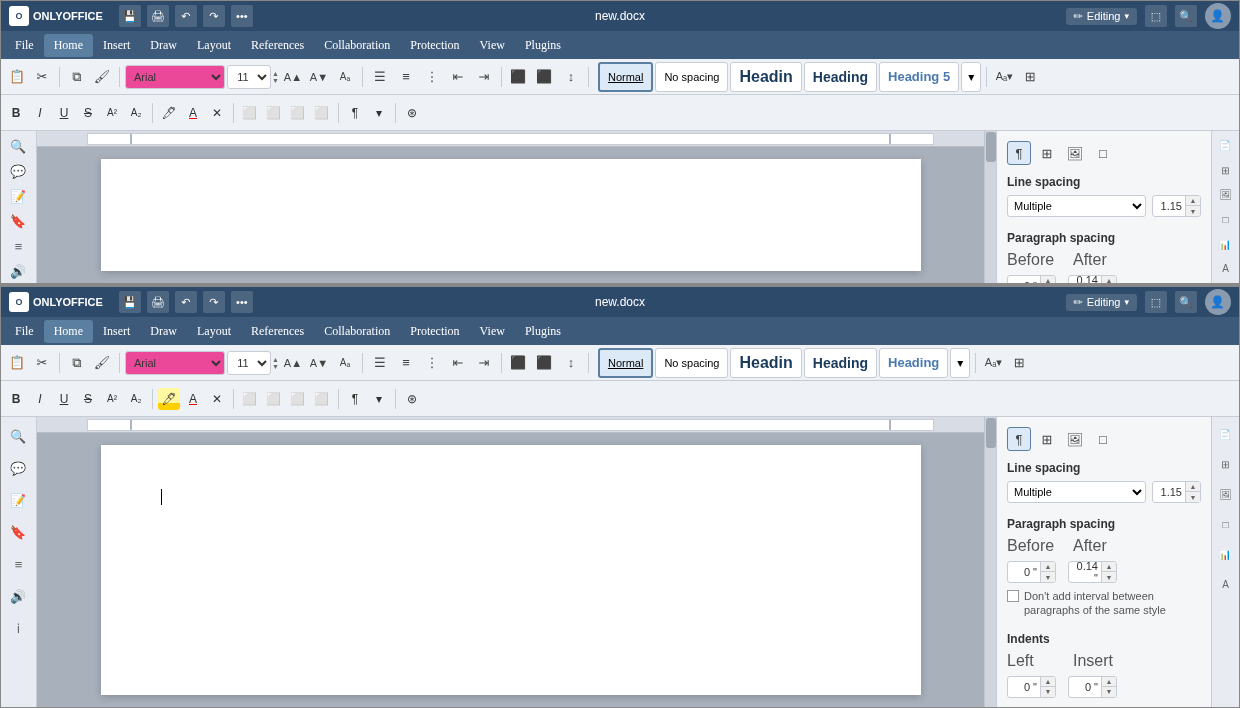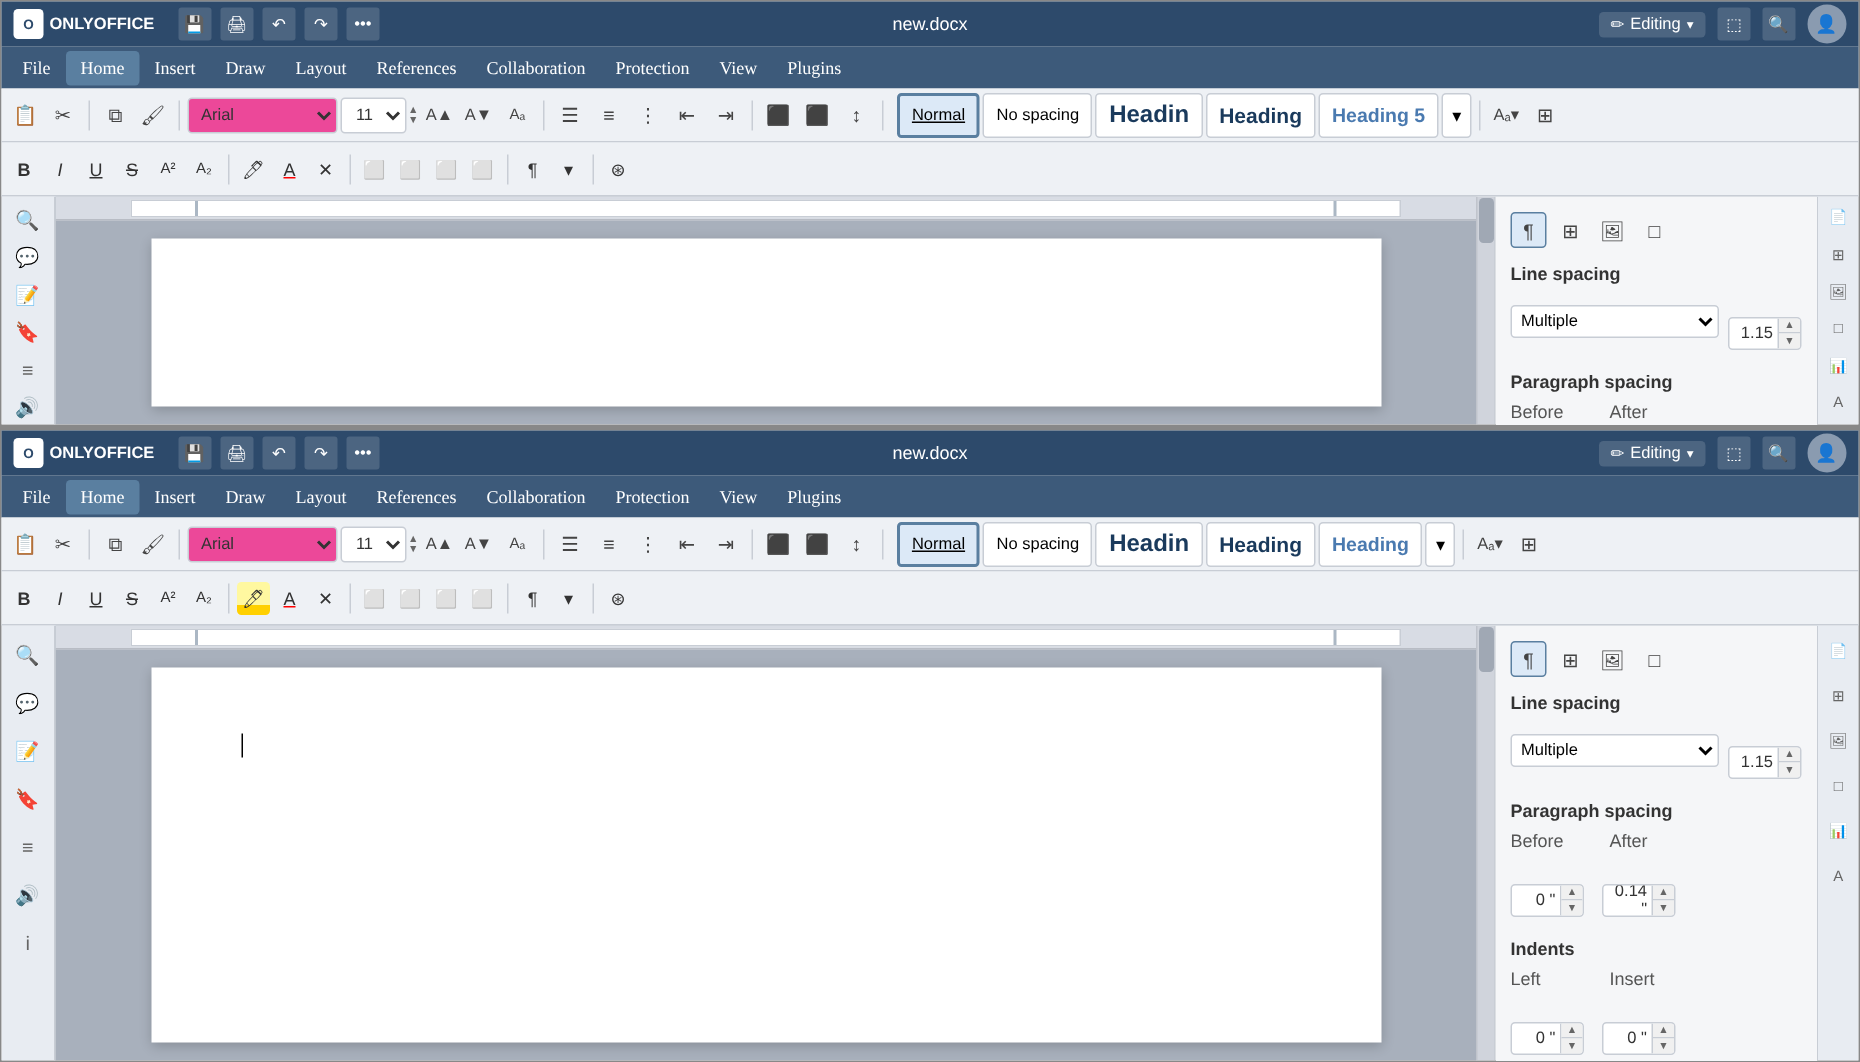--- a/index.html
+++ b/index.html
@@ -335,21 +335,21 @@
       color: #333;
       margin-bottom: 6px;
     }
     .panel-row {
       display: flex;
       align-items: center;
       gap: 6px;
       margin-bottom: 6px;
     }
     .panel-label {
-      font-size: 12px;
+      font-size: 16px;
       color: #555;
       width: 40px;
     }
     .panel-select {
       height: 22px;
       border: 1px solid #c8cdd5;
       border-radius: 3px;
       background: white;
       font-size: 11px;
       padding: 0 2px;
@@ -405,21 +405,20 @@
 
     
     .num-input-wrap {
       display: flex;
       align-items: center;
       border: 1px solid #c8cdd5;
       border-radius: 3px;
       background: white;
       overflow: hidden;
       height: 22px;
-      margin-top: 16px;
     }
     .num-input-val {
       width: 32px;
       text-align: right;
       font-size: 11px;
       padding: 0 3px;
       color: #333;
     }
     .num-arrows {
       display: flex;
@@ -871,20 +870,24 @@
               </div>
             </div>
             <div class="num-input-wrap" style="margin-left:6px;">
               <span class="num-input-val">0.14 "</span>
               <div class="num-arrows">
                 <button class="num-arrow">▲</button>
                 <button class="num-arrow">▼</button>
               </div>
             </div>
           </div>
+          <div class="panel-checkbox-row">
+            <div class="panel-checkbox"></div>
+            <span class="panel-checkbox-label">Don't add interval between paragraphs of the same style</span>
+          </div>
         </div>
 
         <div class="panel-section">
           <div class="panel-title">Indents</div>
           <div class="panel-row">
             <span class="panel-label">Left</span>
             <span class="panel-label" style="margin-left:20px;">Insert</span>
           </div>
           <div class="panel-row">
             <div class="num-input-wrap">

